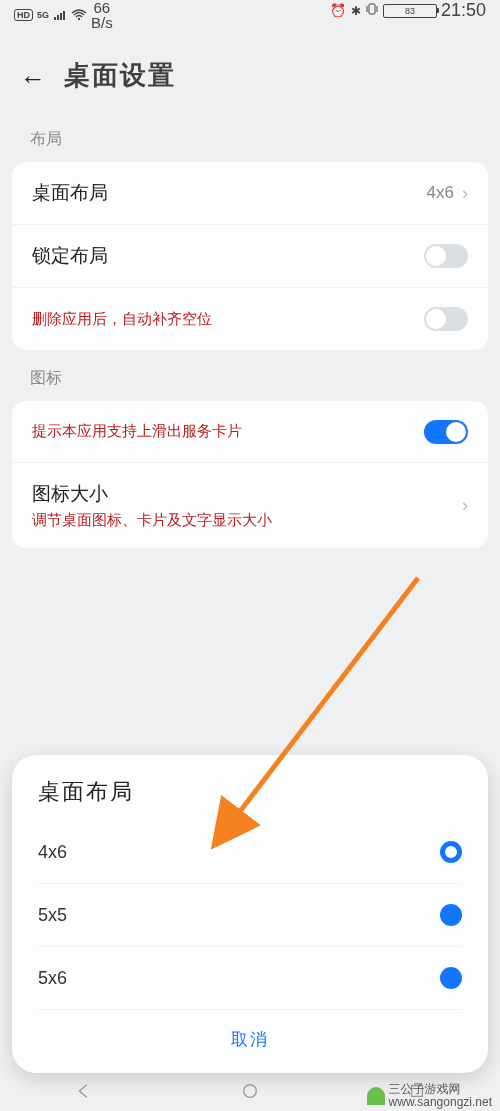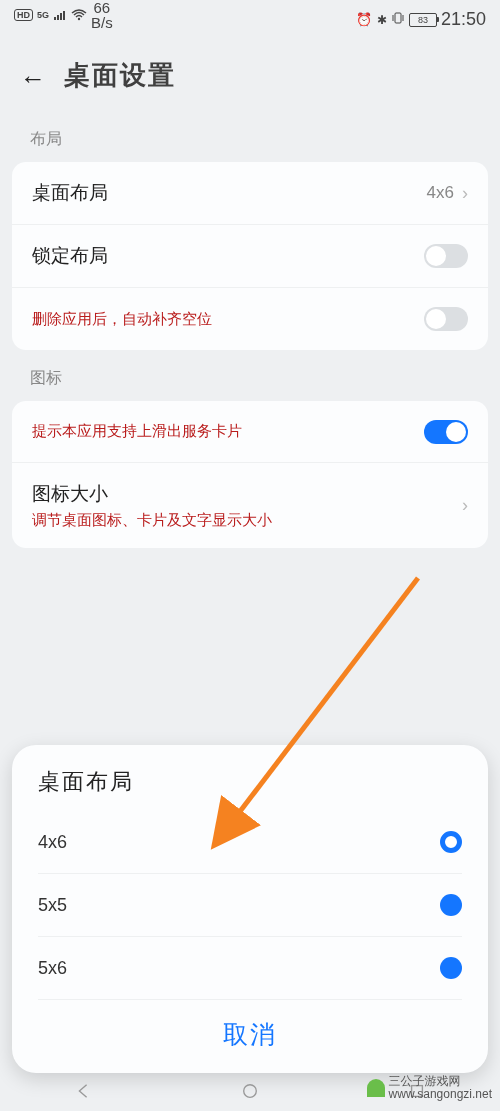--- a/index.html
+++ b/index.html
@@ -1,25 +1,25 @@
 <!DOCTYPE html>
 <html><head>
   <meta charset="utf-8">
   <style>
     * { margin: 0; padding: 0; box-sizing: border-box; font-family: -apple-system, "PingFang SC", sans-serif; }
     body { width: 500px; height: 1111px; background: #eef0f2; position: relative; overflow: hidden; }
 
     
-    .status-bar { height: 30px; display: flex; justify-content: space-between; align-items: flex-end; padding: 0 14px; color: #444; font-size: 13px; }
+    .status-bar { height: 30px; display: flex; justify-content: space-between; align-items: flex-start; padding: 0 14px; color: #444; font-size: 13px; }
     .status-left, .status-right { display: flex; align-items: center; gap: 4px; }
     .status-hd { border: 1px solid #444; border-radius: 3px; font-size: 9px; padding: 0 2px; font-weight: bold; }
     .status-speed { font-size: 15px; line-height: 1; text-align: center; }
     .signal-icon svg, .wifi-icon svg { display: block; }
     .battery-box { display: inline-flex; align-items: center; }
-    .battery-shell { border: 1px solid #444; border-radius: 2px; padding: 1px 8px; font-size: 9px; position: relative; }
+    .battery-shell { border: 1px solid #444; border-radius: 2px; padding: 1px 21px; font-size: 9px; position: relative; }
     .battery-shell::after { content: ''; position: absolute; right: -3px; top: 3px; width: 2px; height: 5px; background: #444; border-radius: 0 1px 1px 0; }
 
     
     .header { display: flex; align-items: center; padding: 28px 20px 18px; gap: 18px; }
     .back-arrow { font-size: 26px; color: #222; }
     .page-title { font-size: 26px; font-weight: 600; color: #404040; letter-spacing: 2px; }
 
     
     .section-label { color: #888; font-size: 16px; padding: 18px 30px 12px; }
 
@@ -46,31 +46,31 @@
     .dim { position: absolute; inset: 0; background: rgba(0,0,0,0); }
 
     
     .sheet { position: absolute; left: 12px; right: 12px; bottom: 38px; background: #fcfdfe; border-radius: 24px; box-shadow: 0 6px 20px rgba(0,0,0,0.15); padding: 22px 26px 10px; }
     .sheet-title { font-size: 22px; font-weight: 500; color: #222; margin-bottom: 14px; letter-spacing: 2px; }
     .option { display: flex; justify-content: space-between; align-items: center; padding: 20px 0; border-bottom: 1px solid #eef0f1; font-size: 18px; color: #333; }
     .option:last-of-type { border-bottom: none; }
     .radio { width: 22px; height: 22px; border-radius: 50%; }
     .radio.selected { border: 5px solid #1476ff; background: #fff; }
     .radio.unselected { background: #1476ff; }
-    .cancel-btn { text-align: center; color: #1476ff; font-size: 25px; padding: 18px 0 12px; letter-spacing: 2px; }
+    .cancel-btn { text-align: center; color: #1476ff; font-size: 17px; padding: 18px 0 12px; letter-spacing: 2px; }
 
     
     .arrow-svg { position: absolute; pointer-events: none; z-index: 20; }
 
     
     .navbar { position: absolute; bottom: 0; left: 0; right: 0; height: 36px; display: flex; justify-content: space-around; align-items: center; color: #888; }
     .nav-icon { width: 18px; height: 18px; }
 
     
-    .watermark { position: absolute; right: 8px; bottom: 10px; font-size: 12px; color: #555; display: flex; align-items: center; gap: 4px; z-index: 30; }
+    .watermark { position: absolute; right: 8px; bottom: 2px; font-size: 12px; color: #555; display: flex; align-items: center; gap: 4px; z-index: 30; }
     .watermark-logo { width: 18px; height: 18px; background: #6abe4a; border-radius: 50% 50% 0 0; position: relative; }
 
     .settings-bg { position: absolute; inset: 0; }
   </style>
 </head>
 <body>
 
 <div class="settings-bg">
   <div class="status-bar">
     <div class="status-left">

